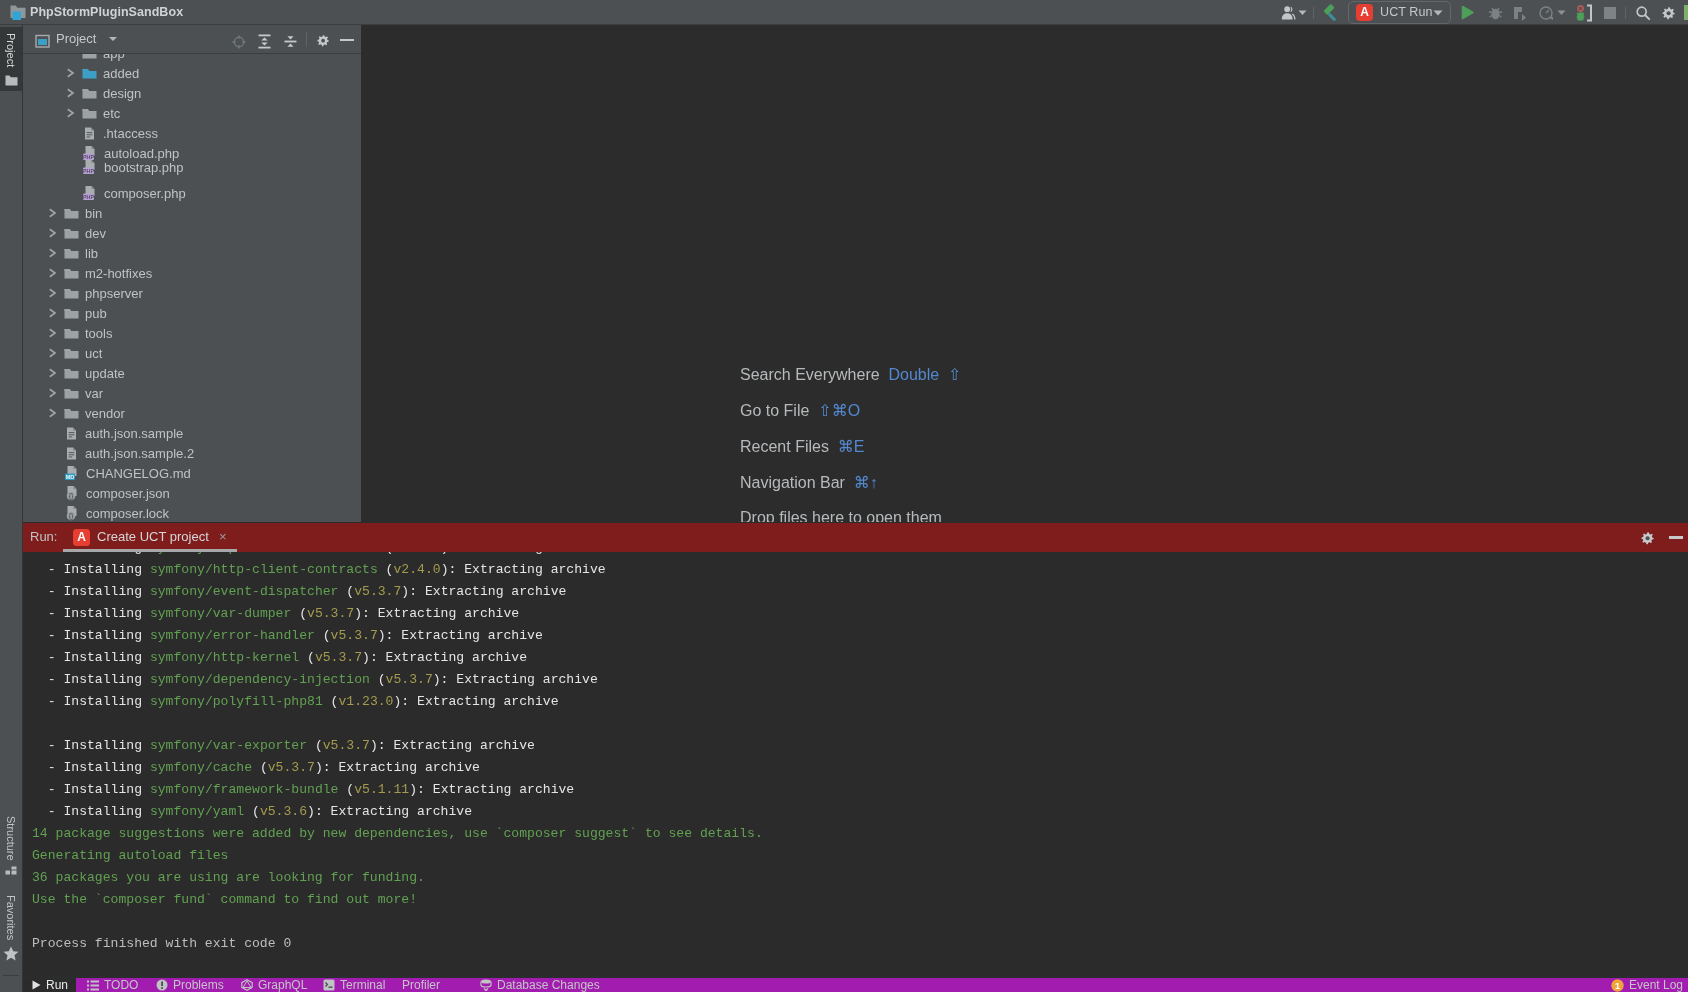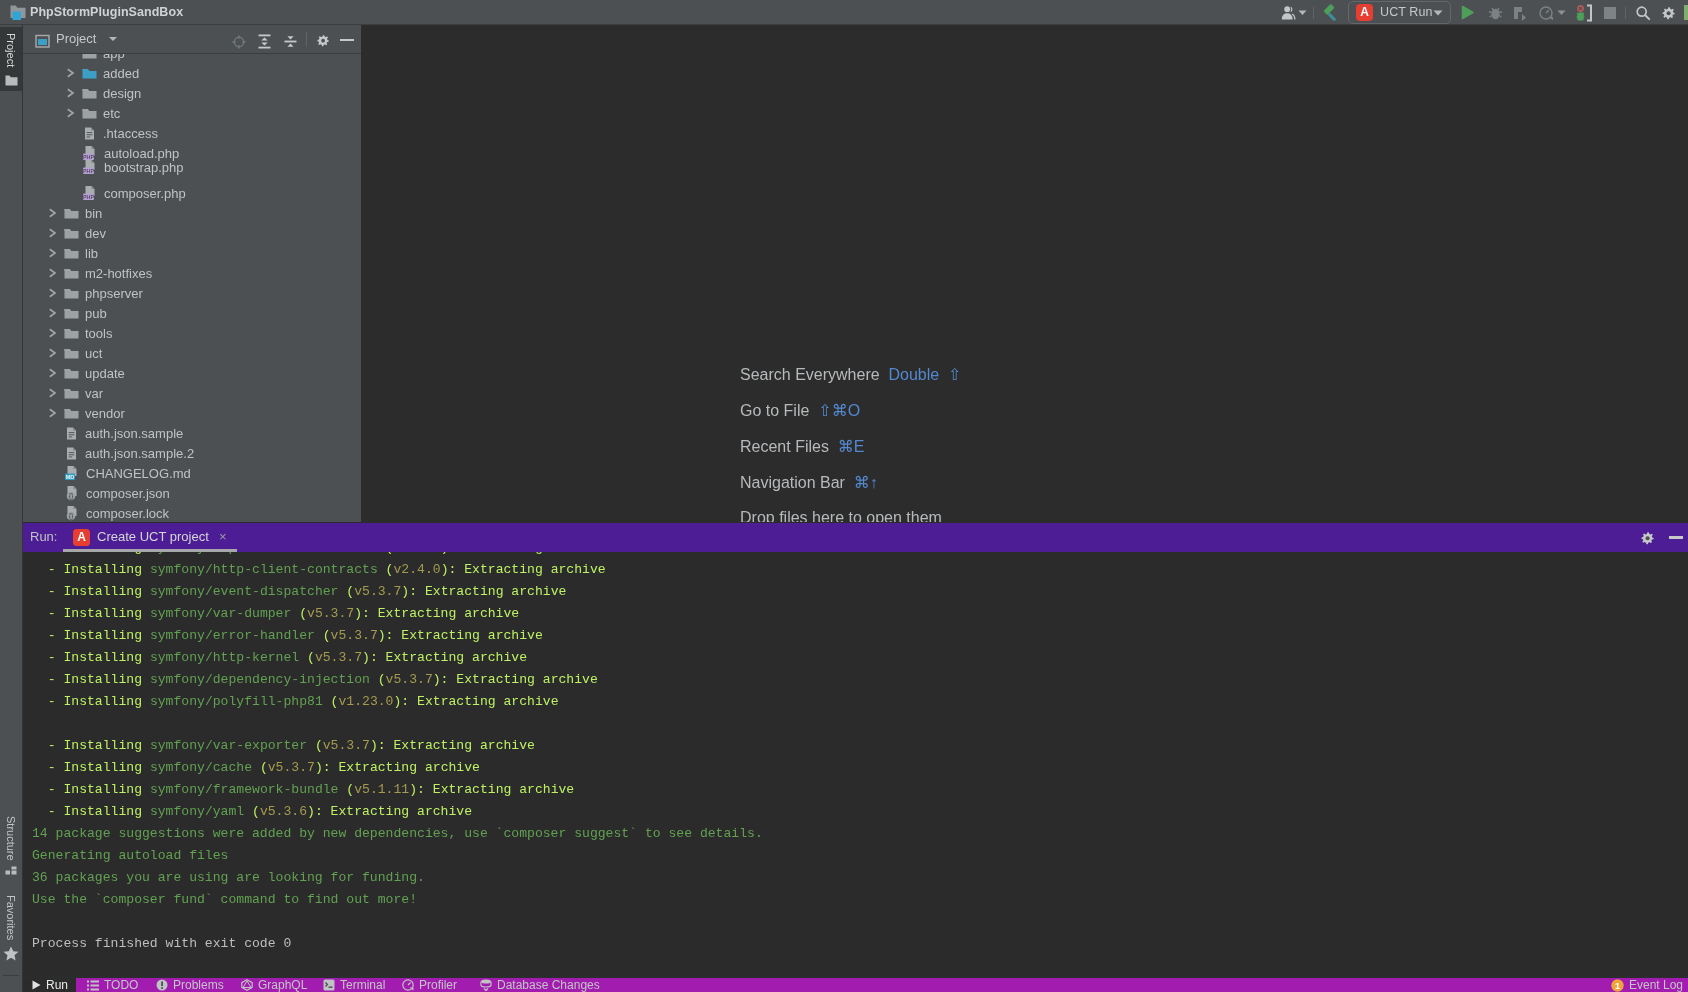--- a/index.html
+++ b/index.html
@@ -29,26 +29,26 @@
     color:#c0c2c4; font-size:13px; }
   .trow svg { flex:0 0 auto; }
   .trow .lbl { margin-left:6px; }
 
   
   #editor { left:362px; top:25px; width:1326px; height:498px; background:#2c2c2c; overflow:hidden; }
   .sc-row { position:absolute; left:378px; font-size:16px; color:#b7babc; white-space:nowrap; }
   .sc-row b { font-weight:normal; color:#5389cf; }
 
   
-  #runhead { left:23px; top:523px; width:1665px; height:29px; background:#4c1d95; }
+  #runhead { left:23px; top:523px; width:1665px; height:29px; background:#7f1d1d; }
   #runhead-topline { left:23px; top:522px; width:1665px; height:1px; background:#2a2c2d; }
   #console { left:23px; top:552px; width:1665px; height:424px; background:#2b2b2b; overflow:hidden; }
   .cl { position:absolute; left:9px; white-space:pre; font-family:"Liberation Mono", monospace;
     font-size:13.1px; letter-spacing:0; color:#bcbec0; }
-  .r { color:#bef264; } .g { color:#62a152; } .y { color:#a49b4f; }
+  .r { color:#e5e5e5; } .g { color:#62a152; } .y { color:#a49b4f; }
 
   
   #statussep { left:23px; top:976px; width:1665px; height:2px; background:#2a2c2d; }
   #statusbar { left:23px; top:978px; width:1665px; height:16px; background:#a21caf; }
   .sb-item { position:absolute; top:0; height:14px; display:flex; align-items:center;
     font-size:12px; color:#c3c5c7; }
   .sb-item svg { margin-right:5px; }
 </style>
 </head>
 <body>
@@ -502,21 +502,21 @@
         <span>GraphQL</span>
       </div>
  <div class="sb-item" style="left:300px;">
         <svg width="12" height="12" viewBox="0 0 12 12">
           <rect x="0.5" y="0.5" width="11" height="11" rx="1.5" fill="#c0c3c4"></rect>
           <path d="M2.5 3.5 L4.5 5.5 L2.5 7.5" fill="none" stroke="#45494b" stroke-width="1.2"></path>
           <rect x="5.5" y="7.5" width="4" height="1.3" fill="#45494b"></rect>
         </svg>
         <span>Terminal</span>
       </div>
- <div class="sb-item" style="left:379px;">
+ <div class="sb-item" style="left:379px;flex-direction:column;">
         <svg width="12" height="12" viewBox="0 0 12 12">
           <circle cx="6" cy="6" r="5.2" fill="none" stroke="#c0c3c4" stroke-width="1.2"></circle>
           <path d="M6 6 L8.5 3.5" stroke="#c0c3c4" stroke-width="1.2"></path>
           <path d="M7.5 8.5 h4 v3 z" fill="#c0c3c4"></path>
         </svg>
         <span>Profiler</span>
       </div>
  <div class="sb-item" style="left:457px;">
         <svg width="12" height="12" viewBox="0 0 12 12">
           <ellipse cx="6" cy="2.5" rx="5" ry="2" fill="#c0c3c4"></ellipse>

